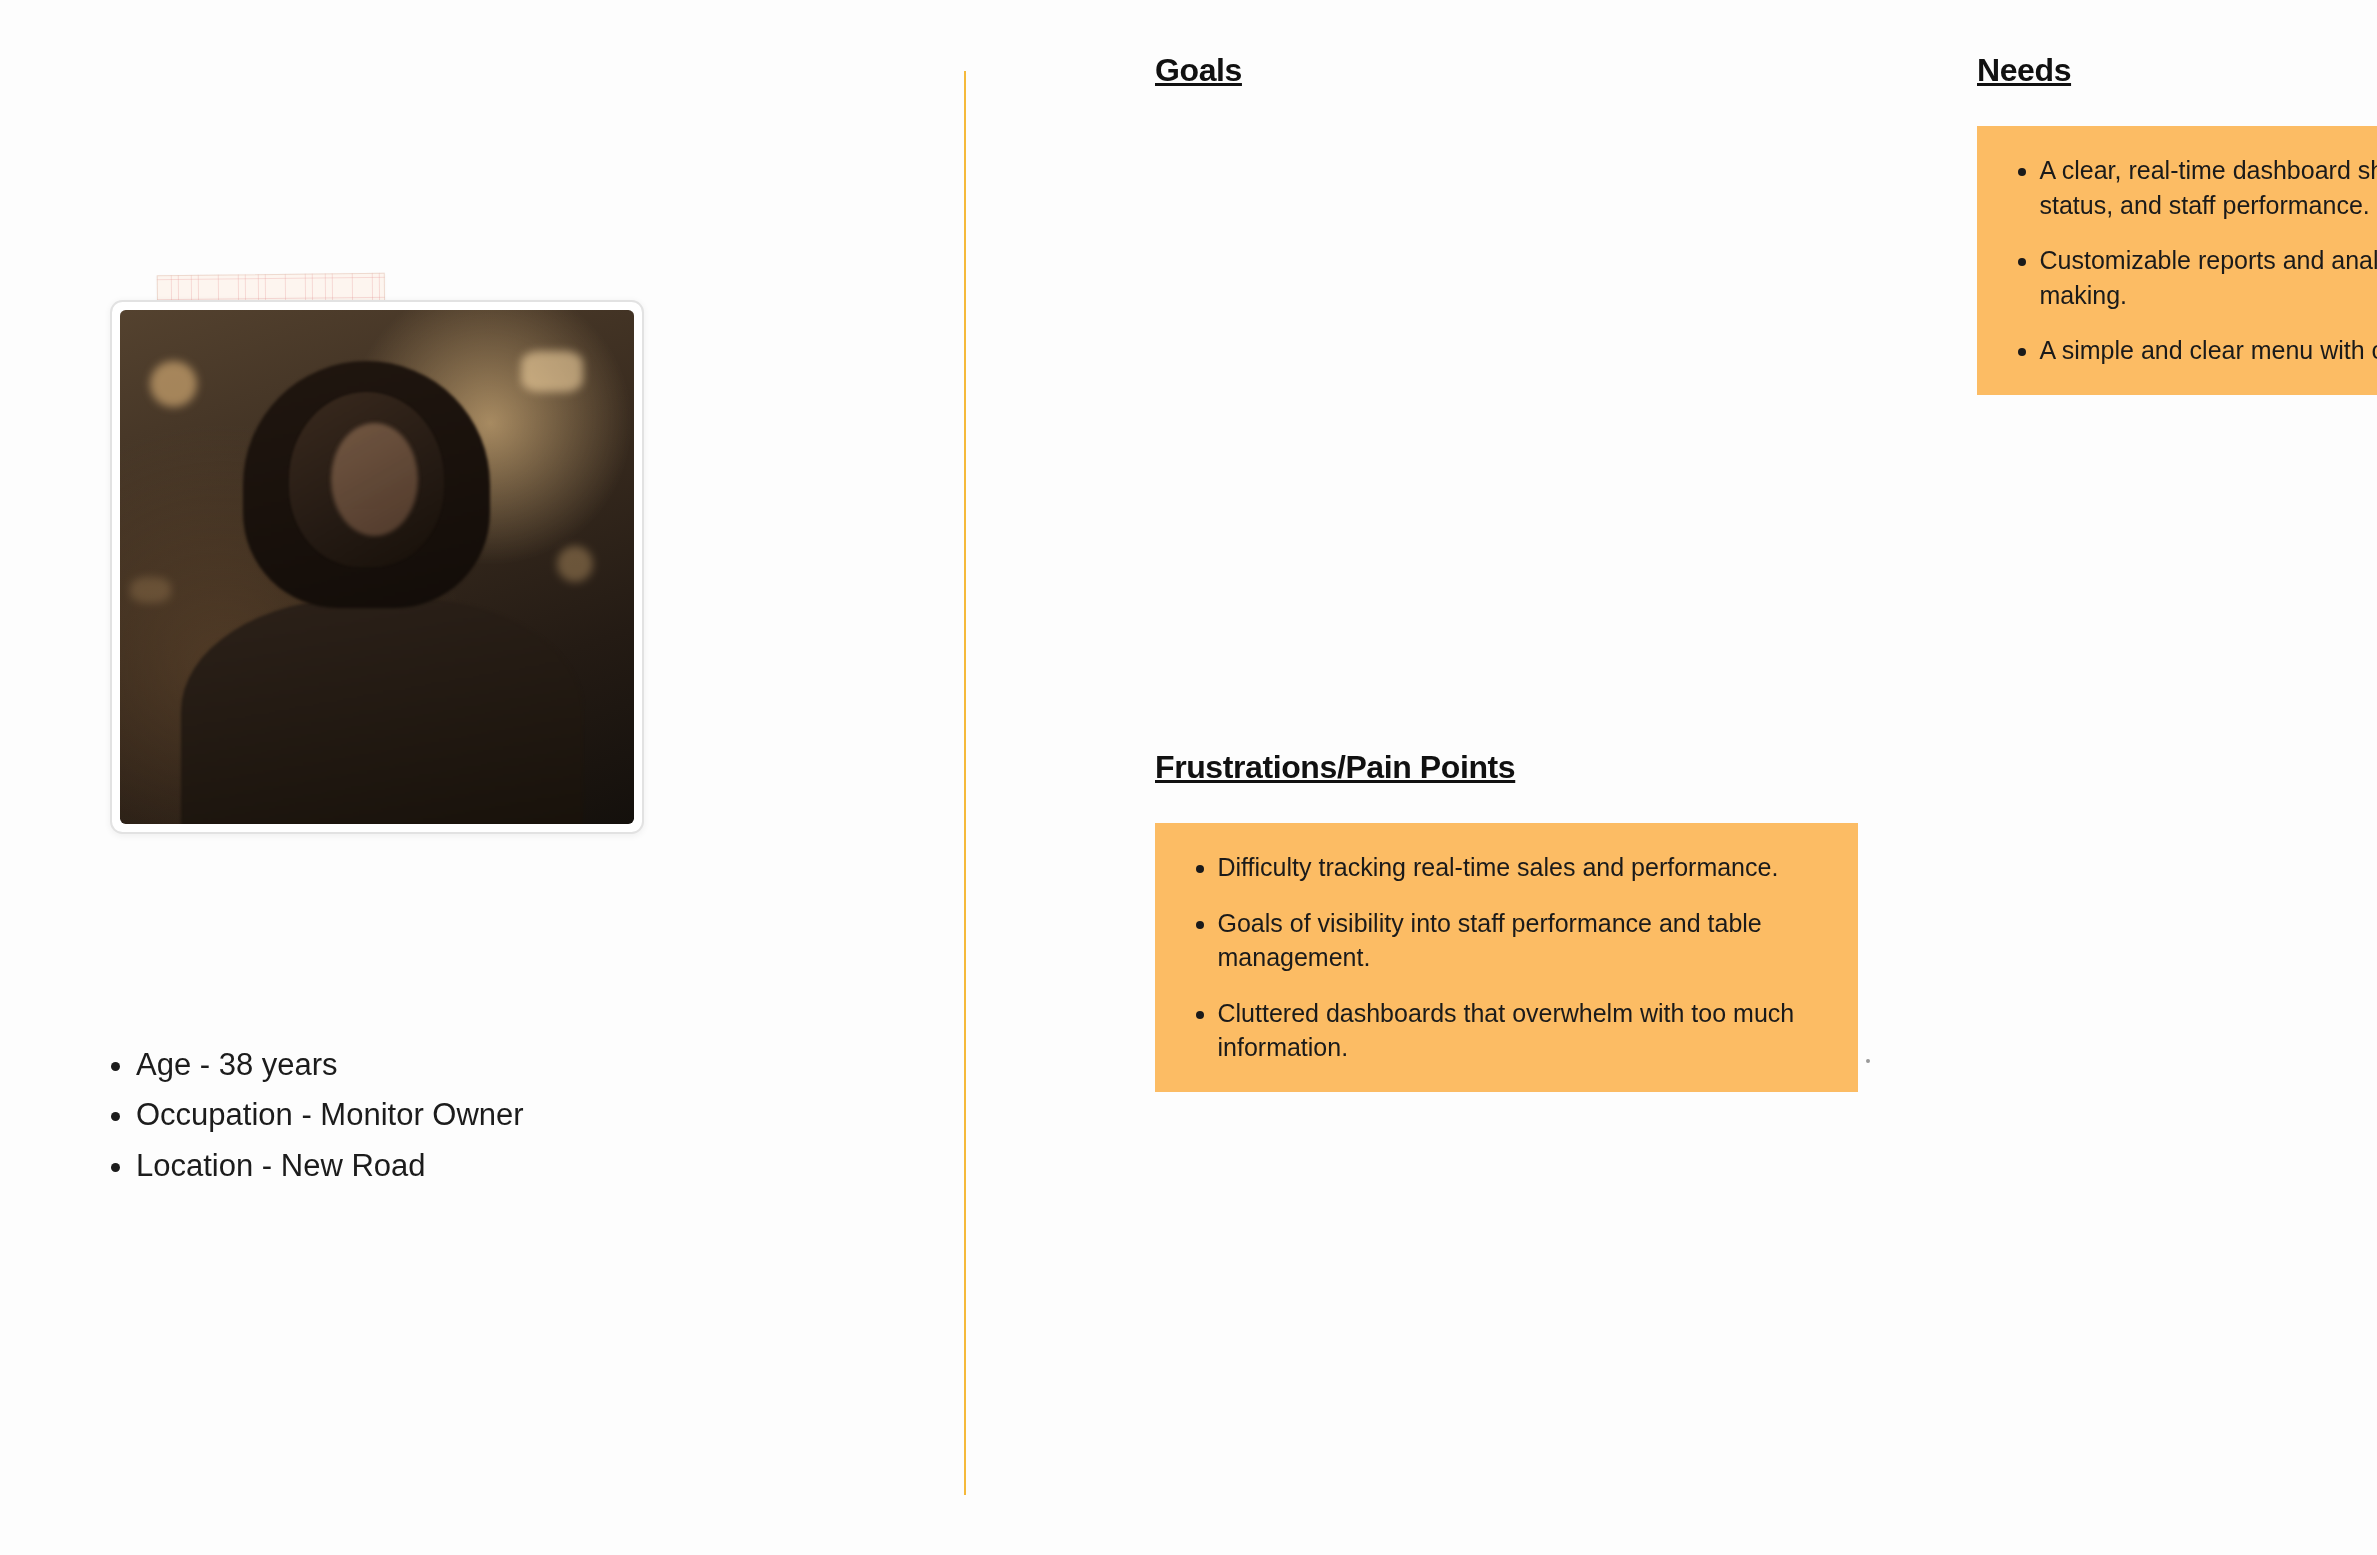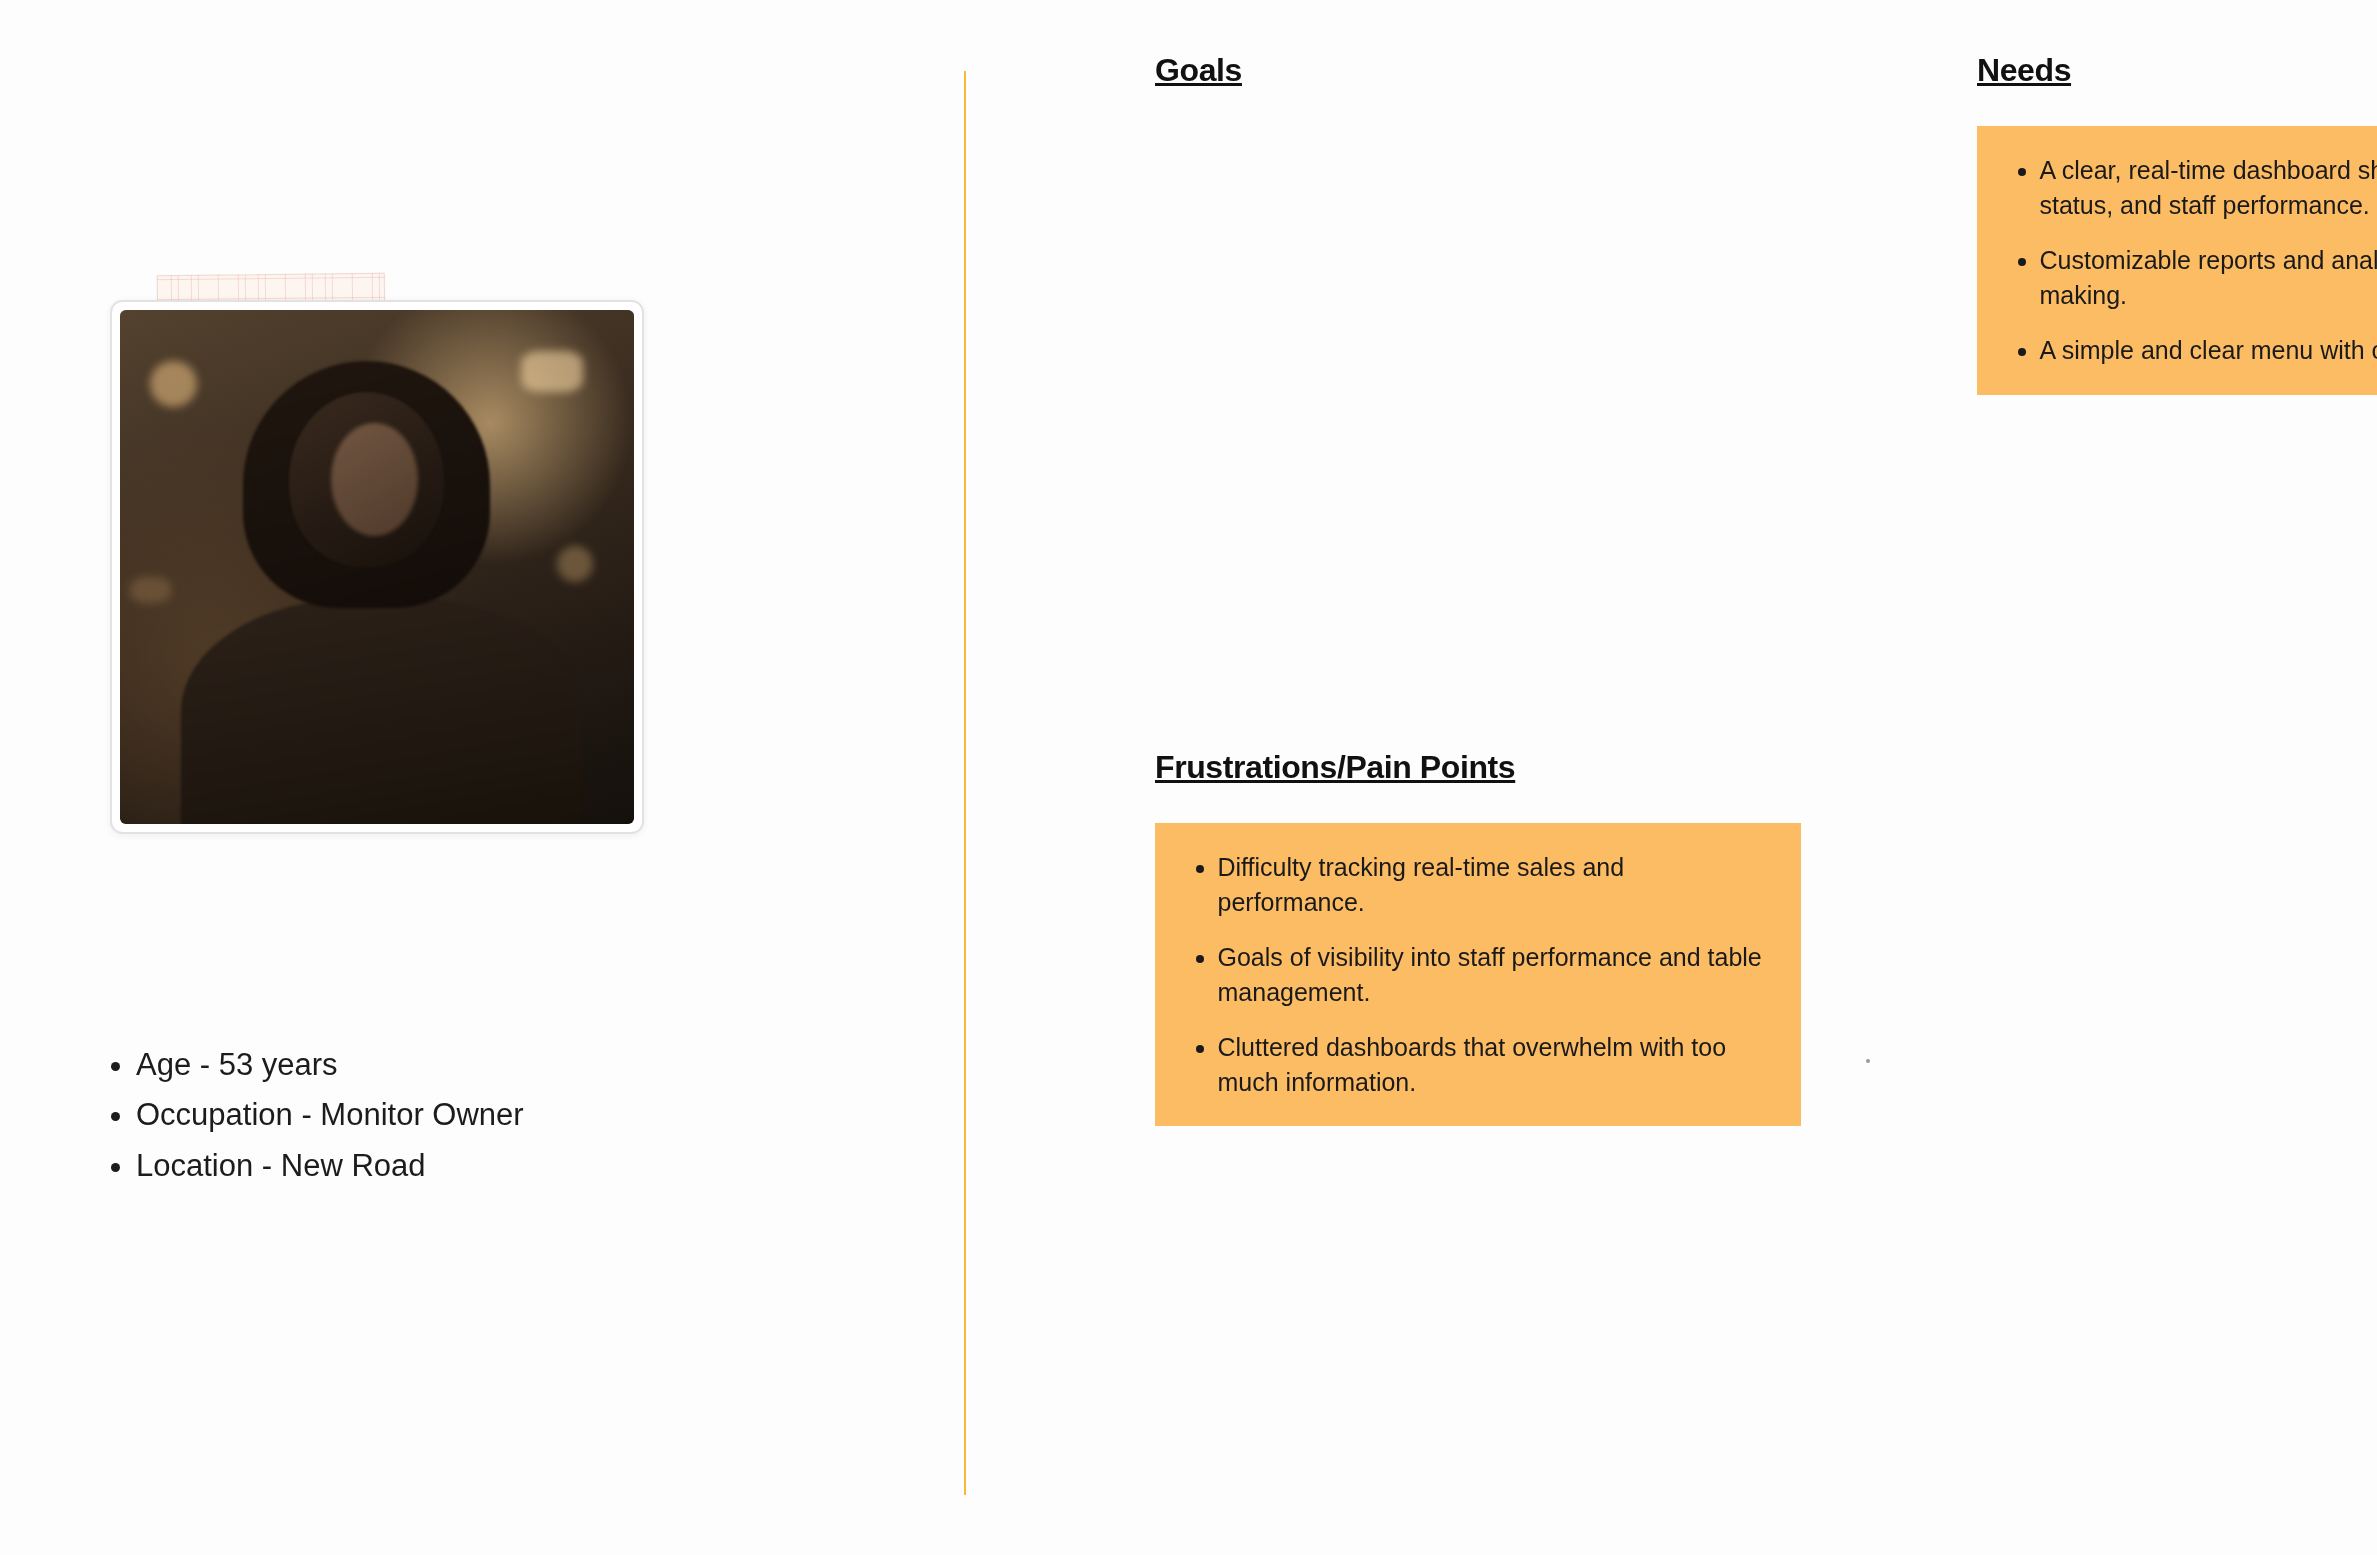--- a/index.html
+++ b/index.html
@@ -202,21 +202,21 @@
     margin-bottom: 21px;
   }
   .note-list li:last-child { margin-bottom: 0; }
 
   
   #goals-section      { left: 1155px; top: 52px;  width: 704px; }
   #goals-card         { width: 704px; }
   #needs-section      { left: 1977px; top: 52px;  width: 704px; }
   #needs-card         { width: 704px; }
   #frustrations-section { left: 1155px; top: 749px; width: 704px; }
-  #frustrations-card  { width: 646px; }
+  #frustrations-card  { width: 703px; }
 
   .stray-dot {
     position: absolute;
     left: 1866px;
     top: 1059px;
     width: 3.8px;
     height: 3.8px;
     background: #9a9a9a;
     border-radius: 50%;
   }
@@ -240,21 +240,21 @@
         <div class="bokeh b5"></div>
         <div class="fig-body"></div>
         <div class="fig-hair"></div>
         <div class="fig-head"></div>
         <div class="fig-face"></div>
       </div>
     </div>
 
 
     <ul class="facts">
-      <li>Age - 53 years</li>
+      <li>Age - 38 years</li>
       <li>Occupation - Monitor Owner</li>
       <li>Location - New Road</li>
     </ul>
   </div>
 
   <div class="divider"></div>
 
   <div class="section" id="goals-section">
     <div class="section-title">Goals</div>
   </div>

